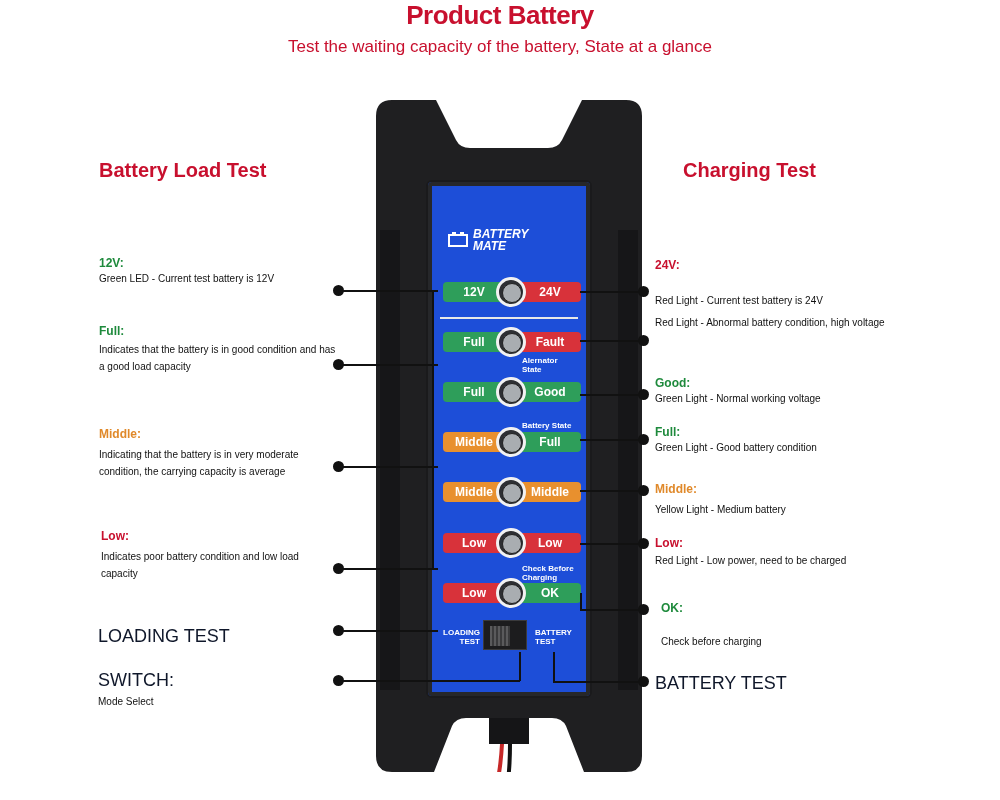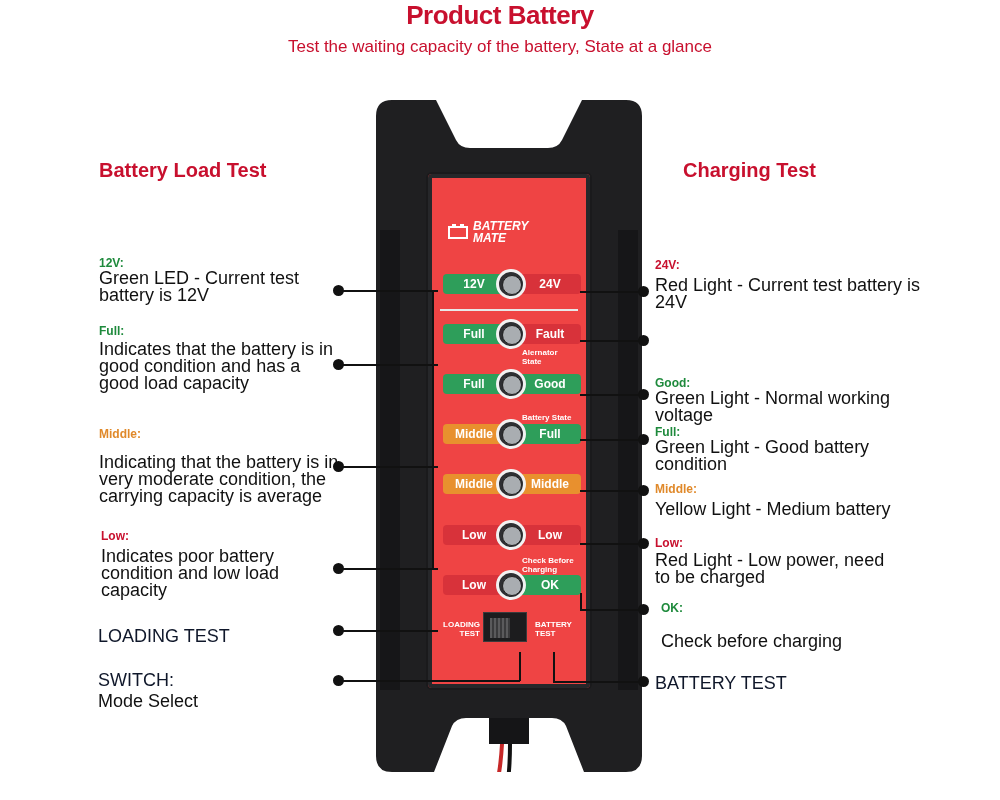--- a/index.html
+++ b/index.html
@@ -5,27 +5,27 @@
   * { box-sizing: border-box; margin: 0; padding: 0; }
   body { width: 1000px; height: 800px; background: #ffffff; position: relative; overflow: hidden; font-family: "Liberation Sans", sans-serif; color: #111; }
   .abs { position: absolute; }
   .title { left: 0; width: 1000px; top: 0; text-align: center; font-size: 26px; font-weight: bold; color: #c8102e; letter-spacing: -0.5px; }
   .subtitle { left: 0; width: 1000px; top: 37px; text-align: center; font-size: 17px; color: #c8102e; }
   .sec-head { font-size: 20px; font-weight: bold; color: #c8102e; }
   .lbl { font-size: 12px; font-weight: bold; }
   .red { color: #c8102e; }
   .green { color: #1e8a3c; }
   .orange { color: #e0892a; }
-  .desc { font-size: 18px; line-height: 17px; color: #111; }
+  .desc { font-size: 10px; line-height: 17px; color: #111; }
   .plain-head { font-size: 18px; font-weight: normal; color: #0f172a; }
 
   
   .device { left: 374px; top: 100px; width: 270px; height: 672px; }
   .dev-shell { position: absolute; left: 0; top: 0; width: 270px; height: 672px; }
-  .panel { position: absolute; left: 52px; top: 72px; width: 166px; height: 518px; background: #ef4444; border: 2px solid #1a1a1c; border-radius: 6px; box-shadow: inset 0 0 0 4px #26272a; }
+  .panel { position: absolute; left: 52px; top: 80px; width: 166px; height: 518px; background: #1d4ed8; border: 2px solid #1a1a1c; border-radius: 6px; box-shadow: inset 0 0 0 4px #26272a; }
   .logo { position: absolute; left: 20px; top: 46px; color: #fff; font-weight: bold; font-style: italic; font-size: 12px; line-height: 12px; display: flex; align-items: center; gap: 5px; }
   .logo .bat { width: 20px; height: 13px; border: 2px solid #fff; position: relative; }
   .logo .bat::before, .logo .bat::after { content: ""; position: absolute; top: -4px; width: 4px; height: 2px; background: #fff; }
   .logo .bat::before { left: 2px; } .logo .bat::after { right: 2px; }
   .divider { position: absolute; left: 12px; right: 12px; top: 135px; height: 2px; background: #e8e8e8; }
   .led-row { position: absolute; left: 15px; width: 138px; height: 20px; }
   .pill { position: absolute; top: 0; height: 20px; width: 62px; border-radius: 4px; color: #fff; font-size: 12px; font-weight: bold; line-height: 20px; text-align: center; }
   .pill.l { left: 0; } .pill.r { right: 0; }
   .pill.g { background: #2e9e5a; } .pill.rd { background: #d8323a; } .pill.o { background: #e8902e; }
   .led { position: absolute; left: 53px; top: -5px; width: 30px; height: 30px; border-radius: 50%; background: #2e2f33; border: 3px solid #f2f2f2; }
@@ -50,37 +50,38 @@
 <div class="abs" style="left:99px;top:256px;width:230px;">
   <div class="lbl green">12V:</div>
   <div class="desc">Green LED - Current test battery is 12V</div>
 </div>
 <div class="abs" style="left:99px;top:324px;width:240px;">
   <div class="lbl green">Full:</div>
   <div class="desc" style="margin-top:3px;">Indicates that the battery is in good condition and has a good load capacity</div>
 </div>
 <div class="abs" style="left:99px;top:427px;width:240px;">
   <div class="lbl orange">Middle:</div>
-  <div class="desc" style="margin-top:13px;">Indicating that the battery is in very moderate condition, the carrying capacity is average</div>
+  <div class="desc" style="margin-top:5px;">Indicating that the battery is in very moderate condition, the carrying capacity is average</div>
 </div>
 <div class="abs" style="left:101px;top:529px;width:220px;">
   <div class="lbl red">Low:</div>
   <div class="desc" style="margin-top:5px;">Indicates poor battery condition and low load capacity</div>
 </div>
 <div class="abs plain-head" style="left:98px;top:626px;">LOADING TEST</div>
 <div class="abs" style="left:98px;top:670px;">
   <div class="plain-head">SWITCH:</div>
   <div class="desc" style="margin-top:2px;">Mode Select</div>
 </div>
 
 <div class="abs" style="left:655px;top:258px;width:280px;">
   <div class="lbl red">24V:</div>
-  <div class="desc" style="margin-top:5px;">Red Light - Current test battery is 24V</div>
+  <div class="desc" style="margin-top:20px;">Red Light - Current test battery is 24V</div>
 </div>
 <div class="abs" style="left:655px;top:313px;width:245px;">
+  <div class="desc" style="margin-top:1px;">Red Light - Abnormal battery condition, high voltage</div>
 </div>
 <div class="abs" style="left:655px;top:376px;width:280px;">
   <div class="lbl green">Good:</div>
   <div class="desc">Green Light - Normal working voltage</div>
 </div>
 <div class="abs" style="left:655px;top:425px;width:280px;">
   <div class="lbl green">Full:</div>
   <div class="desc">Green Light - Good battery condition</div>
 </div>
 <div class="abs" style="left:655px;top:482px;width:280px;">

